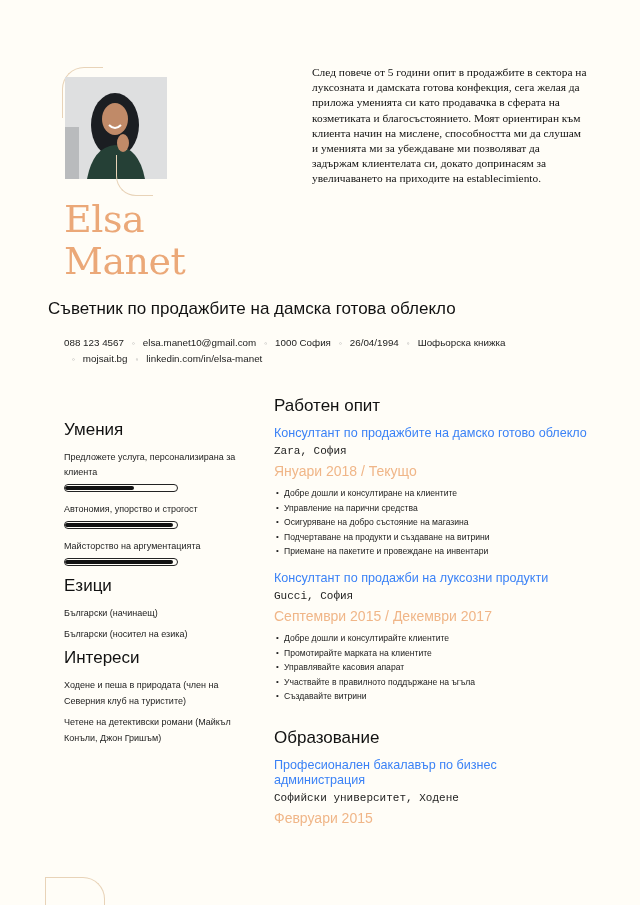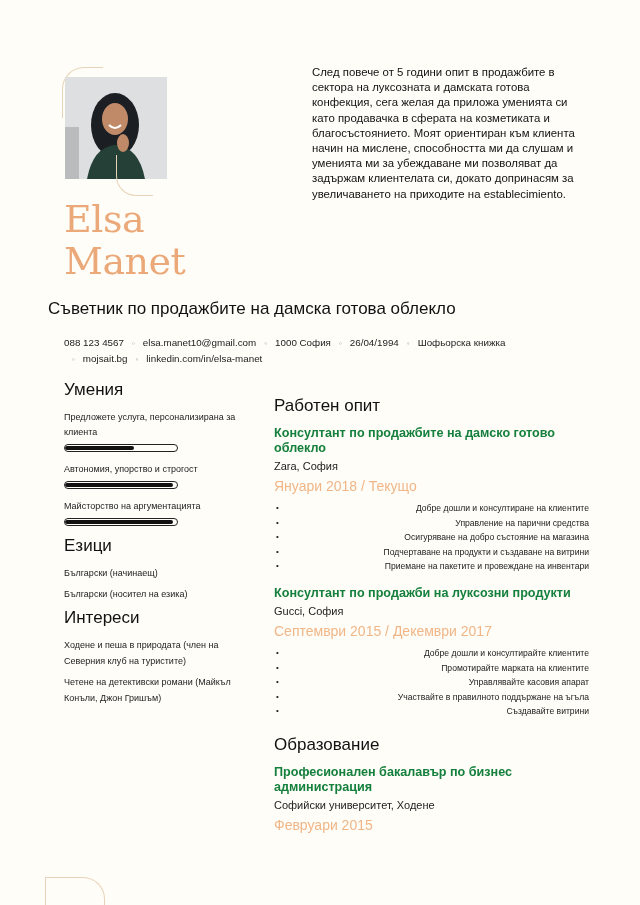--- a/index.html
+++ b/index.html
@@ -24,46 +24,46 @@
     background:#dcdcdc; overflow:hidden;
   }
   .photo svg { display:block; }
   .name {
     position:absolute; left:64px; top:198px;
     font-family:"DejaVu Serif", serif; font-size:38px; line-height:42px;
     color:#eba878; letter-spacing:-0.5px;
   }
   .summary {
     position:absolute; left:312px; top:65px; width:275px;
-    font-size:11.4px; line-height:15.2px; color:#111;
+    font-size:11.4px; line-height:15.2px; color:#111;font-family:Liberation Serif, serif;
   }
   .job-title {
     position:absolute; left:48px; top:299px;
     font-size:17px; color:#111; font-weight:500;
   }
   .contacts {
     position:absolute; left:64px; top:336px; width:520px;
     font-size:9.8px; line-height:14.5px; color:#222;
   }
   .contacts .sep { color:#999; padding:0 8px; font-size:8px; }
-  .left-col { position:absolute; left:64px; top:380px; width:190px; }
+  .left-col { position:absolute; left:64px; top:420px; width:190px; }
   .right-col { position:absolute; left:274px; top:396px; width:315px; }
   .section-title { font-size:17px; color:#111; margin:0 0 10px 0; }
   .skill-label { font-size:9px; line-height:15px; color:#222; }
   .bar {
     margin:4px 0 10px 0; width:112px; height:6px;
     border:1px solid #222; border-radius:4px; position:relative; overflow:hidden;
   }
   .bar .fill { position:absolute; left:0; top:1px; height:4px; background:#111; border-radius:2px; }
   .lang { font-size:9px; line-height:15px; margin-bottom:6px; color:#222; }
   .interest { font-size:9px; line-height:15.5px; margin-bottom:6px; color:#222; }
-  .job-role { font-size:12.6px; font-weight:bold; line-height:15px; color:#15803d; }
-  .job-company { font-size:11px; margin-top:4px; color:#222; }
+  .job-role { font-size:12.6px; font-weight:normal; line-height:15px; color:#3b82f6; }
+  .job-company { font-size:11px; margin-top:4px; color:#222;font-family:Liberation Mono, monospace; }
   .job-date { font-size:14px; margin-top:6px; color:#f0b688; }
-  .duties { list-style:none; margin:7px 0 0 0; padding:0;text-align:right; }
+  .duties { list-style:none; margin:7px 0 0 0; padding:0; }
   .duties li { font-size:8.6px; line-height:14.6px; color:#222; position:relative; padding-left:10px; }
   .duties li::before { content:"•"; position:absolute; left:2px; font-size:8px; }
   .deco-arc-bottom {
     position:absolute; left:45px; top:877px; width:58px; height:40px;
     border-left:1px solid #e8d3b8; border-top:1px solid #e8d3b8;
     border-radius:0 22px 0 0; border-right:1px solid #e8d3b8;
   }
 </style>
 </head>
 <body>
@@ -158,21 +158,21 @@
       <ul class="duties">
         <li>Добре дошли и консултирайте клиентите</li>
         <li>Промотирайте марката на клиентите</li>
         <li>Управлявайте касовия апарат</li>
         <li>Участвайте в правилното поддържане на ъгъла</li>
         <li>Създавайте витрини</li>
       </ul>
     </div>
   </div>
 
-  <div style="margin-top:16px">
+  <div style="margin-top:24px">
     <div class="section-title">Образование</div>
     <div>
       <div class="job-role">Професионален бакалавър по бизнес администрация</div>
       <div class="job-company">Софийски университет, Ходене</div>
       <div class="job-date">Февруари 2015</div>
     </div>
   </div>
 </div>
 
 <div class="deco-arc-bottom"></div>

